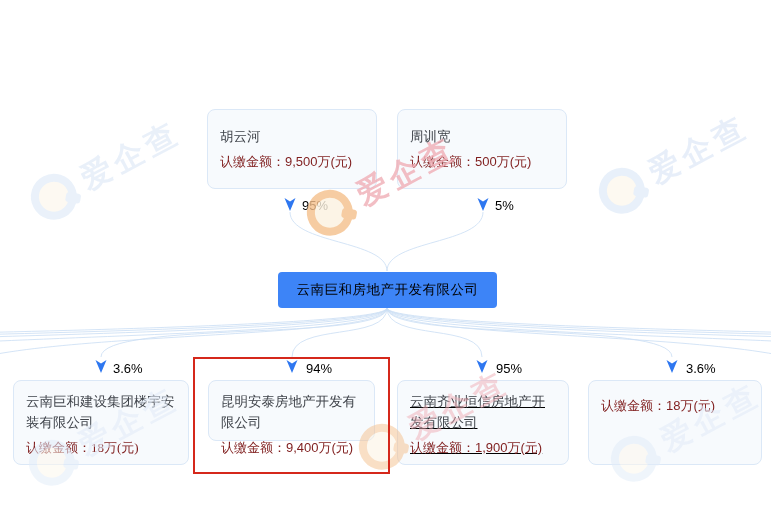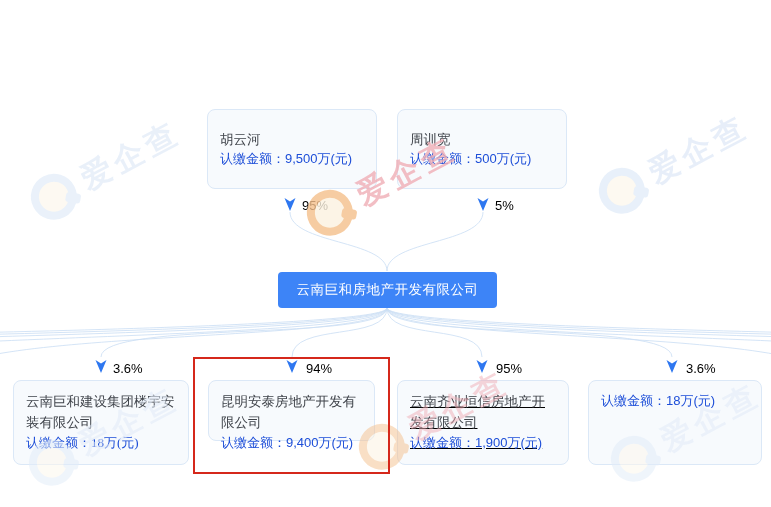--- a/index.html
+++ b/index.html
@@ -13,31 +13,31 @@
   .wires .line{fill:none;stroke:#cddff4;stroke-width:1;opacity:.85;}
   .wires .arrow{fill:#2e77f0;stroke:none;}
   
   .node{
     position:absolute;box-sizing:border-box;z-index:2;
     background:rgba(246,250,253,0.92);
     border:1px solid #dbe8f7;border-radius:8px;
     padding:11px 12px;cursor:pointer;
   }
   .node .node-title{font-size:13.5px;color:#3f434a;line-height:1.55;}
-  .node .node-amount{font-size:13px;color:#1d4ed8;white-space:nowrap;}
+  .node .node-amount{font-size:13px;color:#7f1d1d;margin-top:5px;white-space:nowrap;}
   .node.center-v{display:flex;flex-direction:column;justify-content:center;}
   #t1{left:207px;top:109px;width:170px;height:80px;}
   #t2{left:397px;top:109px;width:170px;height:80px;}
   #b1{left:13px; top:380px;width:176px;height:85px;font-family:Liberation Serif, serif;}
   #b2{left:208px;top:380px;width:167px;height:61px;}
   #b3{left:397px;top:380px;width:172px;height:85px;text-decoration:underline;}
   #b4{left:588px;top:380px;width:174px;height:85px;}
   .root-node{
     position:absolute;left:278px;top:272px;width:219px;height:36px;z-index:2;
-    background:#3d84f7;border-radius:4px;color:#ffffff;
+    background:#3d84f7;border-radius:4px;color:#000000;
     display:flex;align-items:center;justify-content:center;
     font-size:13.5px;letter-spacing:.5px;cursor:pointer;
   }
   
   .pct{position:absolute;z-index:3;font-size:13px;color:#000000;white-space:nowrap;}
   #pct-s0{left:302px;top:198px;} #pct-s1{left:495px;top:198px;}
   #pct-b0{left:113px;top:361px;} #pct-b1{left:306px;top:361px;}
   #pct-b2{left:496px;top:361px;} #pct-b3{left:686px;top:361px;}
   
   .highlight{

